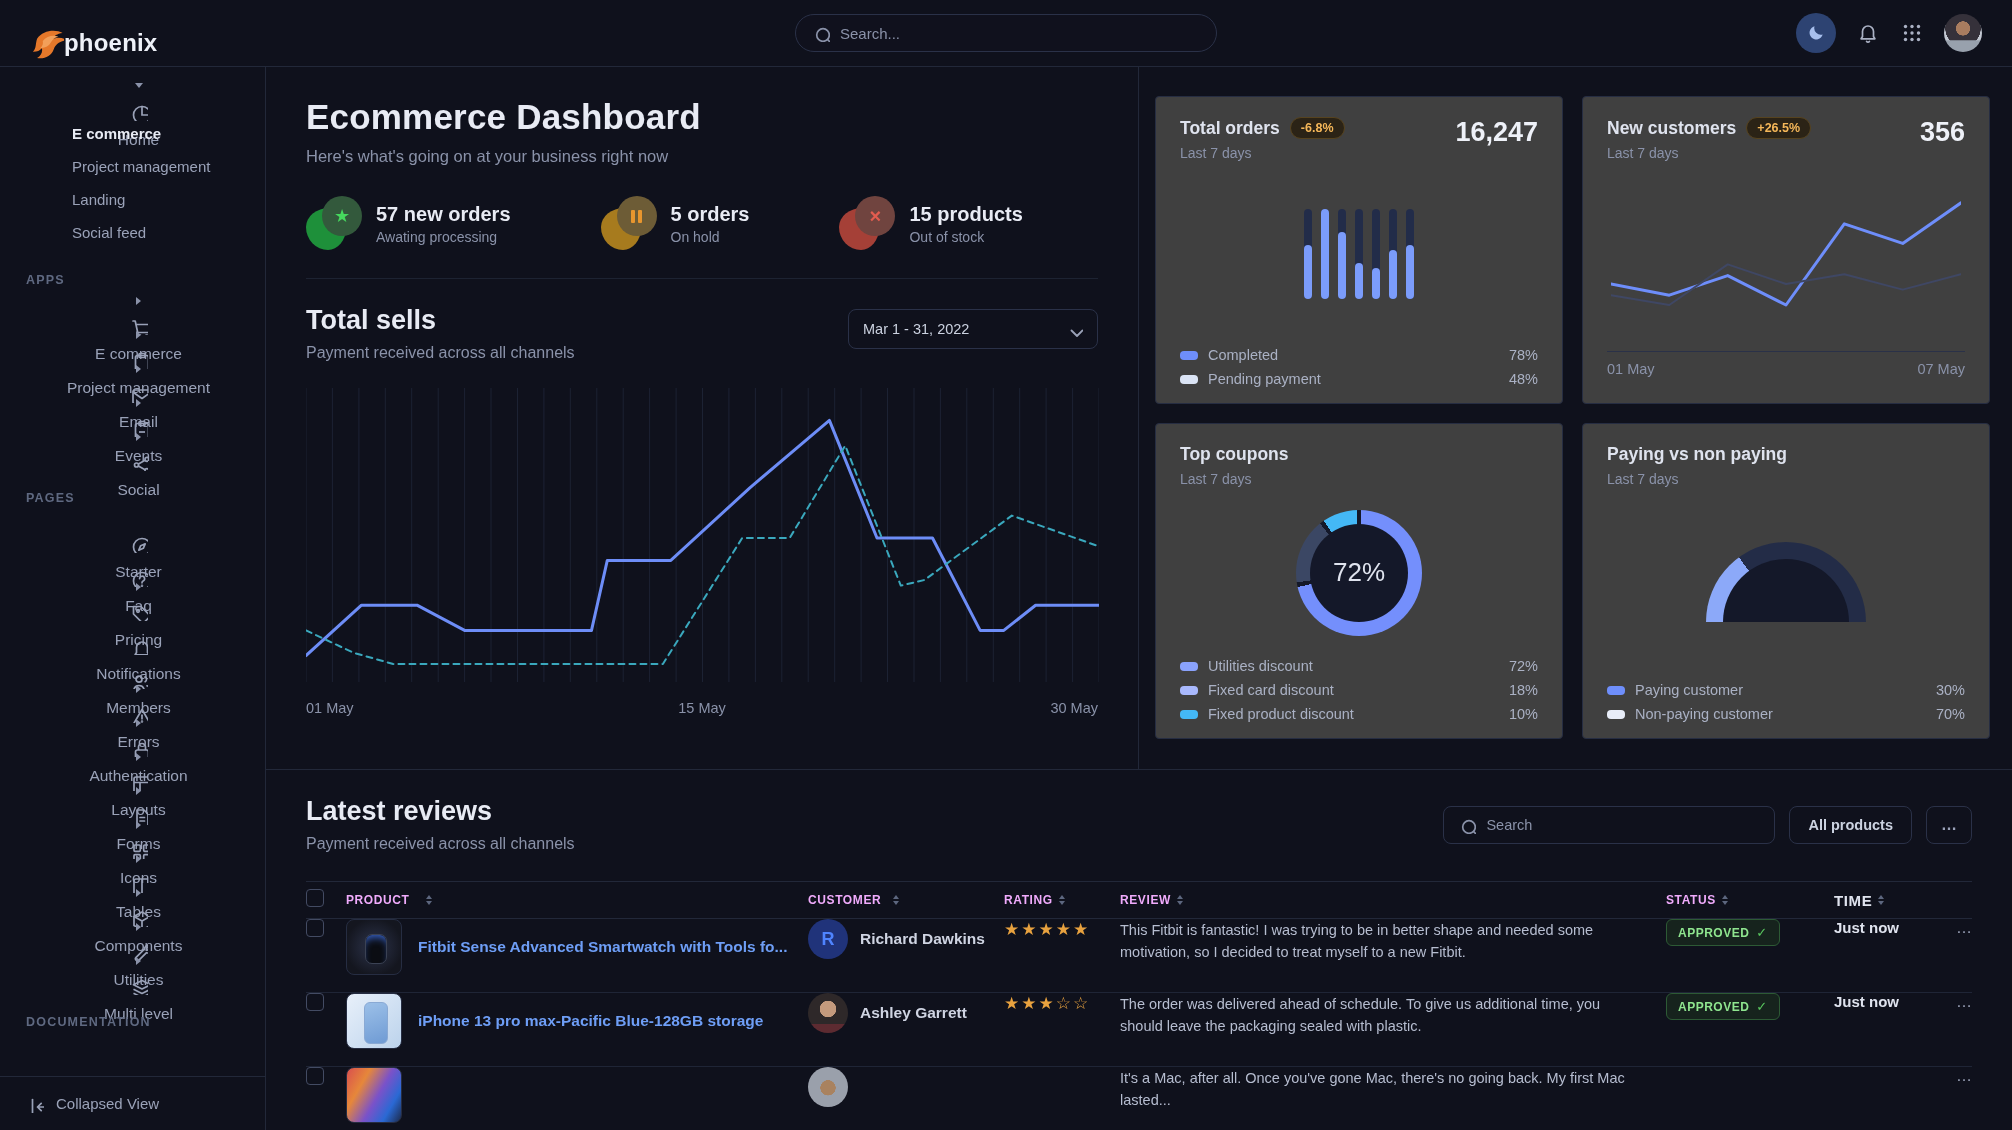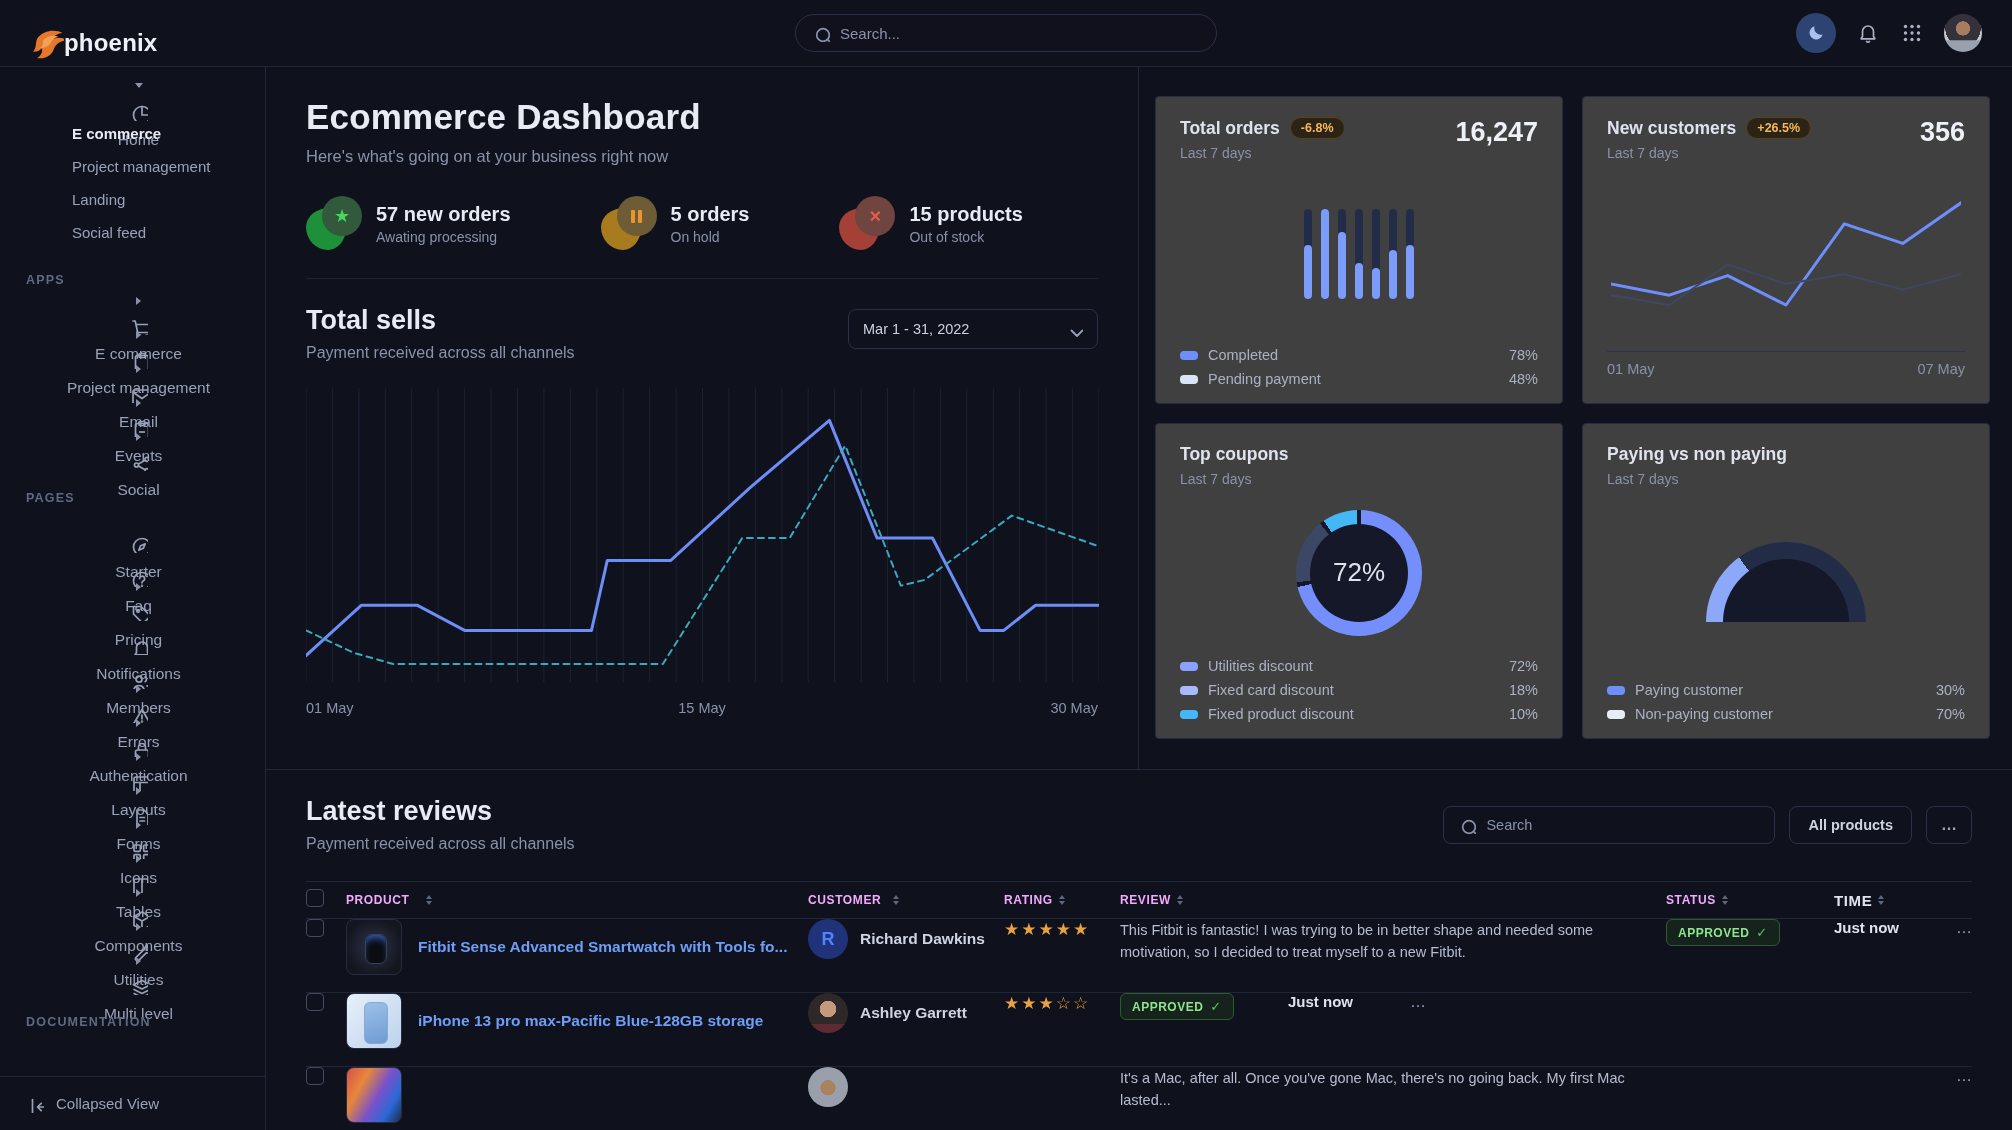--- a/index.html
+++ b/index.html
@@ -879,20 +879,23 @@
           <div class="col-check"><span class="checkbox"></span></div>
           <div class="col-product">
             <span class="thumb thumb-phone"></span>
             <a class="product-link">iPhone 13 pro max-Pacific Blue-128GB storage</a>
           </div>
           <div class="col-customer">
             <span class="avatar-sm avatar-female"></span>
             <span class="customer-name">Ashley Garrett</span>
           </div>
           <div class="col-rating"><span class="stars"><span>★</span><span>★</span><span>★</span><span>☆</span><span>☆</span></span></div>
+          <div class="col-review">
+              <p class="review-text">The order was delivered ahead of schedule. To give us additional time, you should leave the packaging sealed with plastic.</p>
+            </div>
           <div class="col-status">
             <span class="badge-approved">
               <span>APPROVED</span>
                 <span class="chk">✓</span>
             </span>
           </div>
           <div class="col-time">Just now</div>
           <div class="col-more">…</div>
         </div>
 

